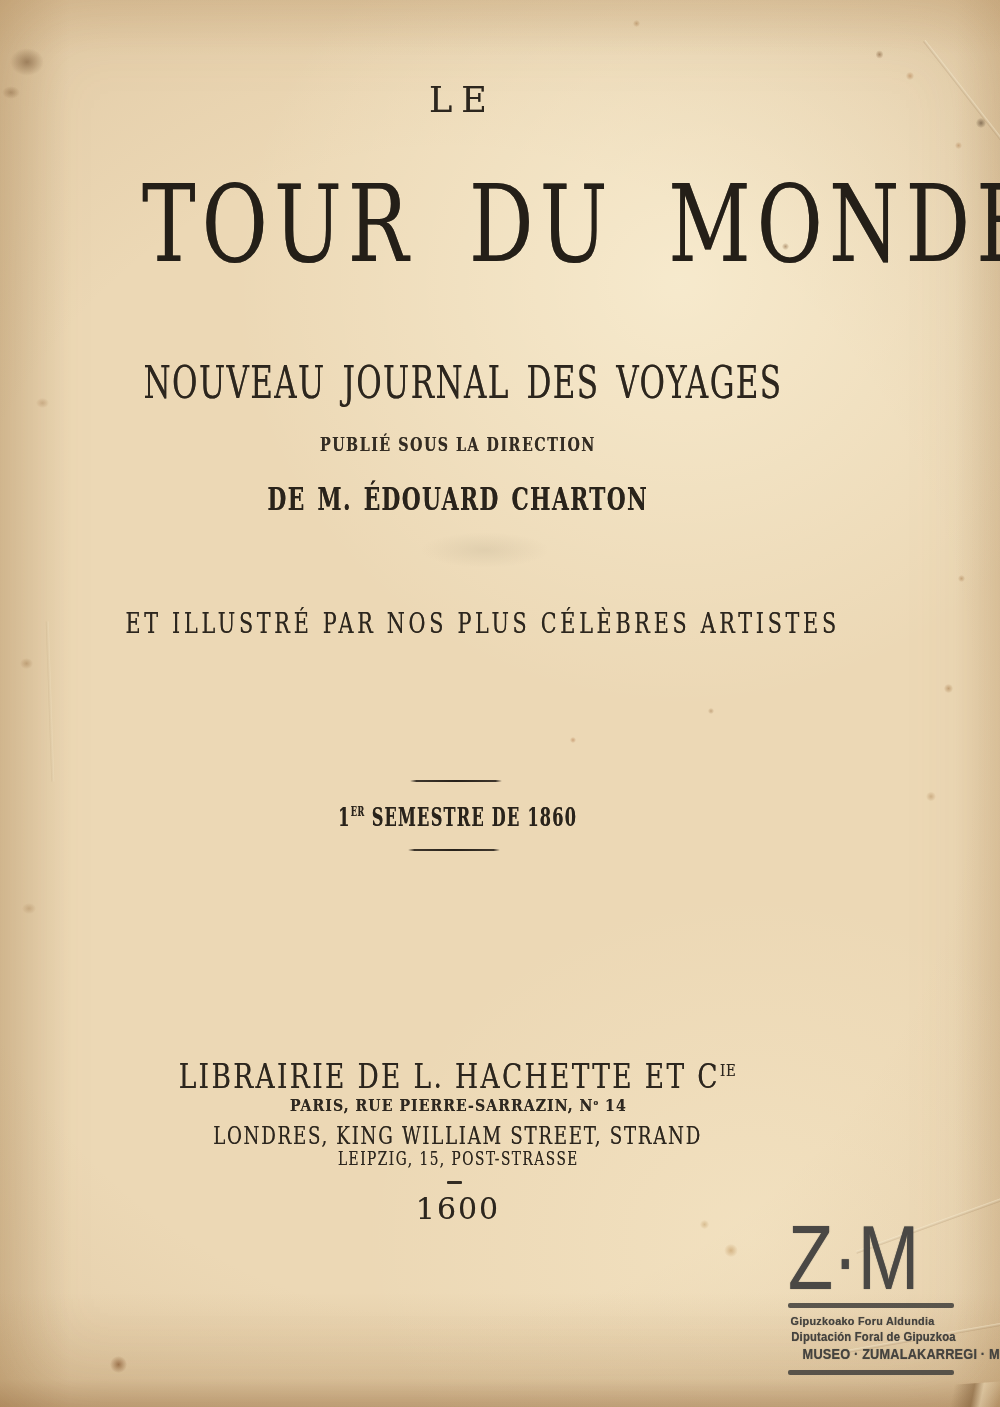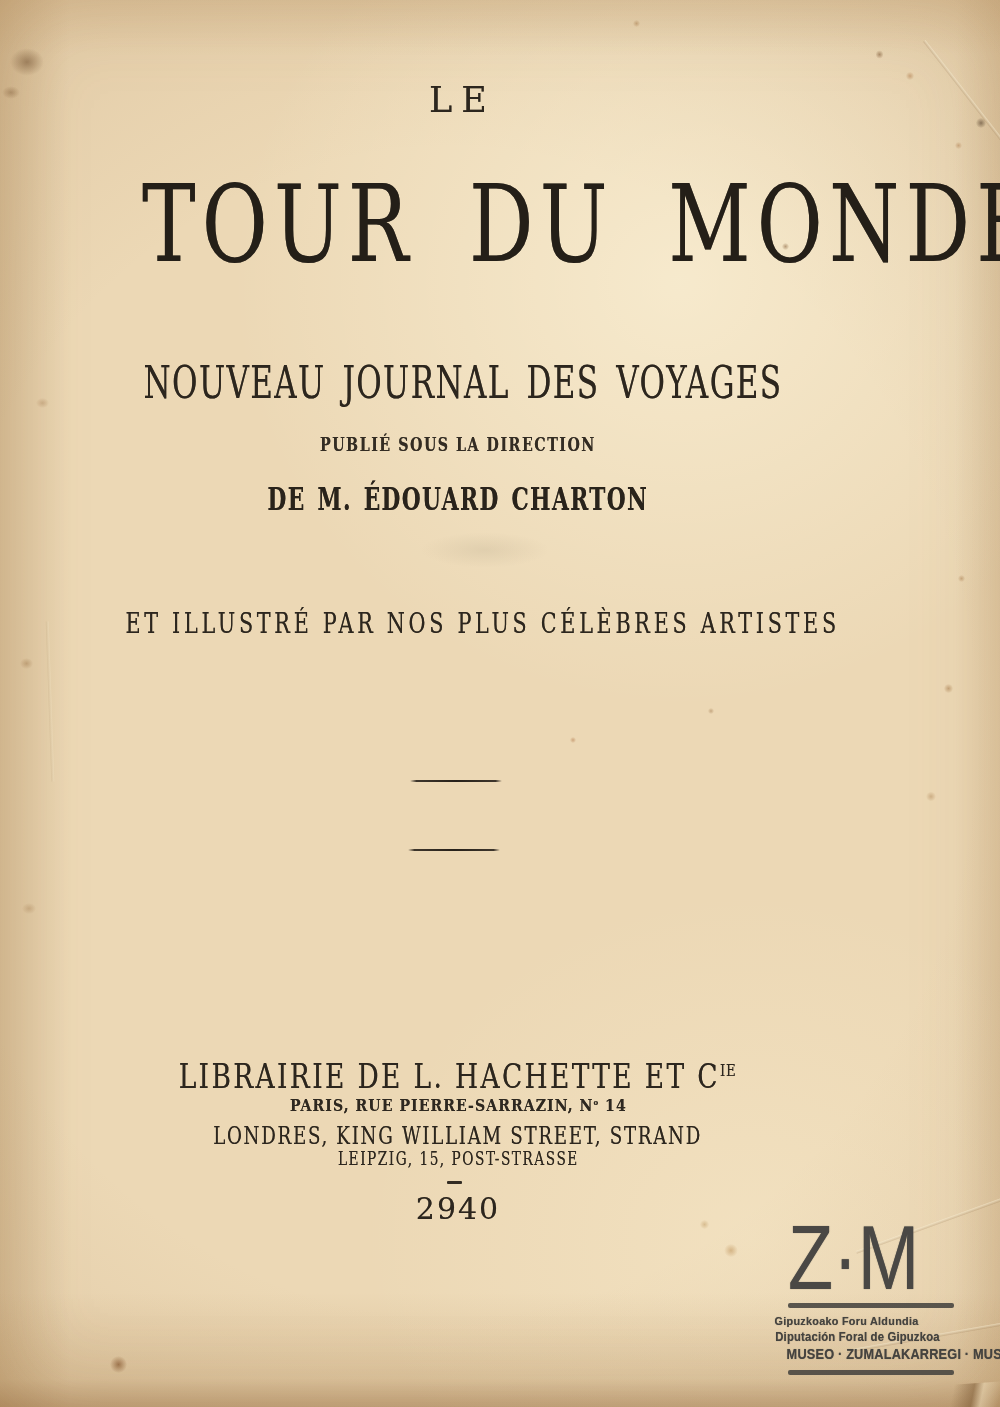--- a/index.html
+++ b/index.html
@@ -69,21 +69,21 @@
   
   .stamp { position:absolute; left:770px; top:1210px; width:200px; height:175px;
            font-family:"Liberation Sans", sans-serif; color:#45433f; text-align:left;
            filter:blur(0.2px); }
   .stamp .mono { position:absolute; top:0; left:0; width:100%; font-size:90px; line-height:96px;
                  font-weight:400; letter-spacing:0px; transform:scaleX(0.82);
                  color:#4a4845; text-shadow:0 0 1px rgba(70,68,64,0.8); }
   .sbar { position:absolute; left:18px; width:166px; height:5px; background:#45433f; border-radius:2px; opacity:0.88; }
   .sbar-top { top:93px; }
   .sbar-bot { top:160px; }
-  .sline { position:absolute; left:0; width:100%; font-weight:700; line-height:1; white-space:nowrap;text-decoration:underline; }
+  .sline { position:absolute; left:16px; width:100%; font-weight:700; line-height:1; white-space:nowrap;text-decoration:underline; }
   .sline .tx { transform:scaleX(0.94); text-shadow:0 0 0.8px rgba(70,68,64,0.7); }
   .s1 { top:106px; font-size:11.5px; letter-spacing:0.3px; }
   .s2 { top:121px; font-size:12px;   letter-spacing:0.2px; }
   .s3 { top:137px; font-size:14.5px; letter-spacing:0.2px; }
   .s3 .tx { transform:scaleX(0.88); }
 
   
   .spot { position:absolute; border-radius:50%; pointer-events:none; }
   .smudge { position:absolute; left:420px; top:532px; width:130px; height:36px; border-radius:50%;
             background:radial-gradient(ellipse, rgba(125,112,85,0.12), rgba(0,0,0,0) 70%); }
@@ -147,20 +147,23 @@
   <div class="line l-dir">
     <span class="tx">DE M. ÉDOUARD CHARTON</span>
   </div>
 
   <div class="line l-ill">
     <span class="tx">ET ILLUSTRÉ PAR NOS PLUS CÉLÈBRES ARTISTES</span>
   </div>
 
   <div class="rule rule-top"></div>
 
+  <div class="line l-sem">
+    <span class="tx"><span>1</span><sup class="sc">ER</sup><span> SEMESTRE DE 1860</span></span>
+  </div>
 
   <div class="rule rule-bottom"></div>
 
   <div class="line l-lib">
     <span class="tx"><span>LIBRAIRIE DE L. HACHETTE ET C</span><sup class="sc">IE</sup></span>
   </div>
 
   <div class="line l-paris">
     <span class="tx"><span>PARIS, RUE PIERRE-SARRAZIN, N</span><sup class="sc">o</sup><span> 14</span></span>
   </div>
@@ -169,21 +172,21 @@
     <span class="tx">LONDRES, KING WILLIAM STREET, STRAND</span>
   </div>
 
   <div class="line l-lei">
     <span class="tx">LEIPZIG, 15, POST-STRASSE</span>
   </div>
 
   <div class="dash"></div>
 
   <div class="line l-year">
-    <span class="tx">2940</span>
+    <span class="tx">1600</span>
   </div>
 
   <div class="stamp">
     <div class="mono">Z·M</div>
     <div class="sbar sbar-top"></div>
     <div class="sline s1"><span class="tx">Gipuzkoako Foru Aldundia</span></div>
     <div class="sline s2"><span class="tx">Diputación Foral de Gipuzkoa</span></div>
     <div class="sline s3"><span class="tx">MUSEO · ZUMALAKARREGI · MUSEOA</span></div>
     <div class="sbar sbar-bot"></div>
   </div>

